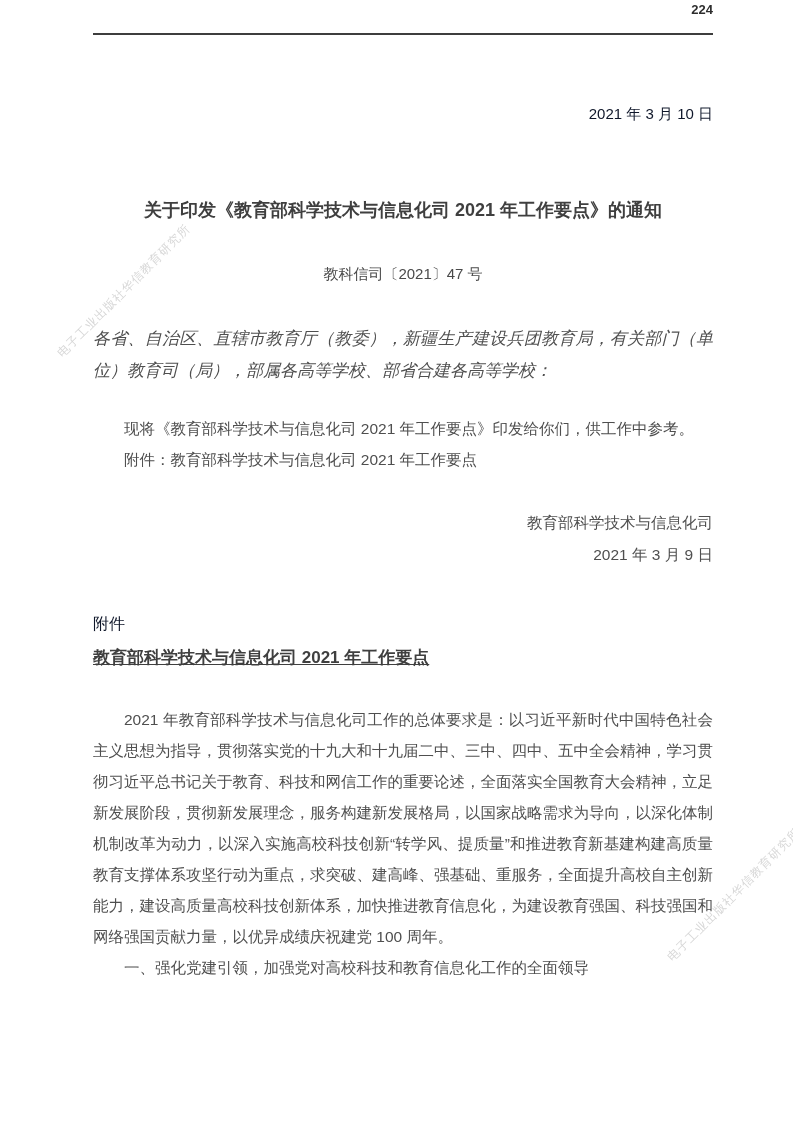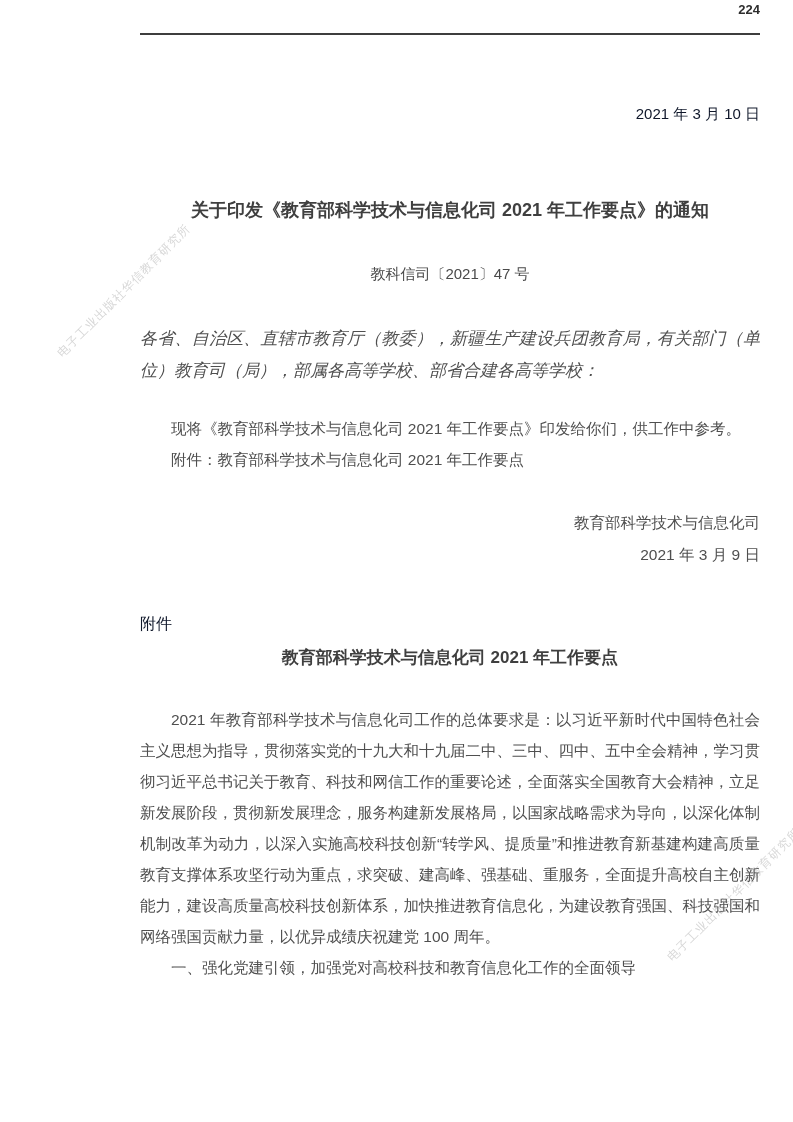--- a/index.html
+++ b/index.html
@@ -27,21 +27,20 @@
     user-select: none;
   }
   .wm-1 { left: 124px; top: 291px; }
   .wm-2 { left: 734px; top: 895px; }
   .content {
     position: absolute;
     z-index: 1;
     left: 93px;
     top: 0;
     width: 620px;
-    margin-left: 47px;
   }
   .page-number {
     margin-top: 2px;
     text-align: right;
     font-size: 13px;
     font-weight: 600;
     line-height: 15px;
     color: #2e2e2e;
   }
   .rule {
@@ -98,25 +97,25 @@
     line-height: 32px;
   }
   .attachment-label {
     margin-top: 40px;
     font-size: 16px;
     line-height: 26px;
     color: #0f172a;
   }
   .attachment-title {
     margin-top: 8px;
-    text-align: center;
     font-size: 17px;
     font-weight: bold;
     line-height: 26px;
     color: #3f3f3f;
+    text-decoration: underline;
   }
   .attachment-body-first { margin-top: 33px; }
 </style>
 </head>
 <body>
 
 <div class="page">
 
   <span class="watermark wm-1">电子工业出版社华信教育研究所</span>
   <span class="watermark wm-2">电子工业出版社华信教育研究所</span>

